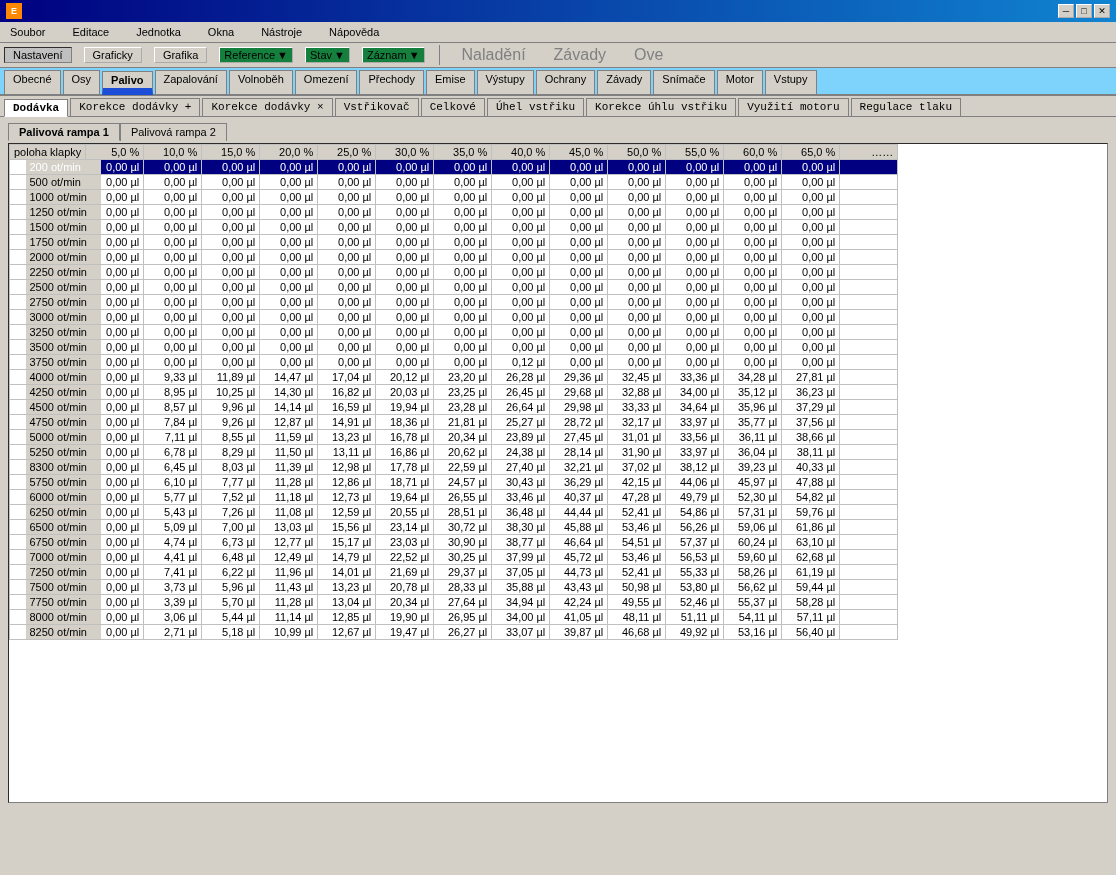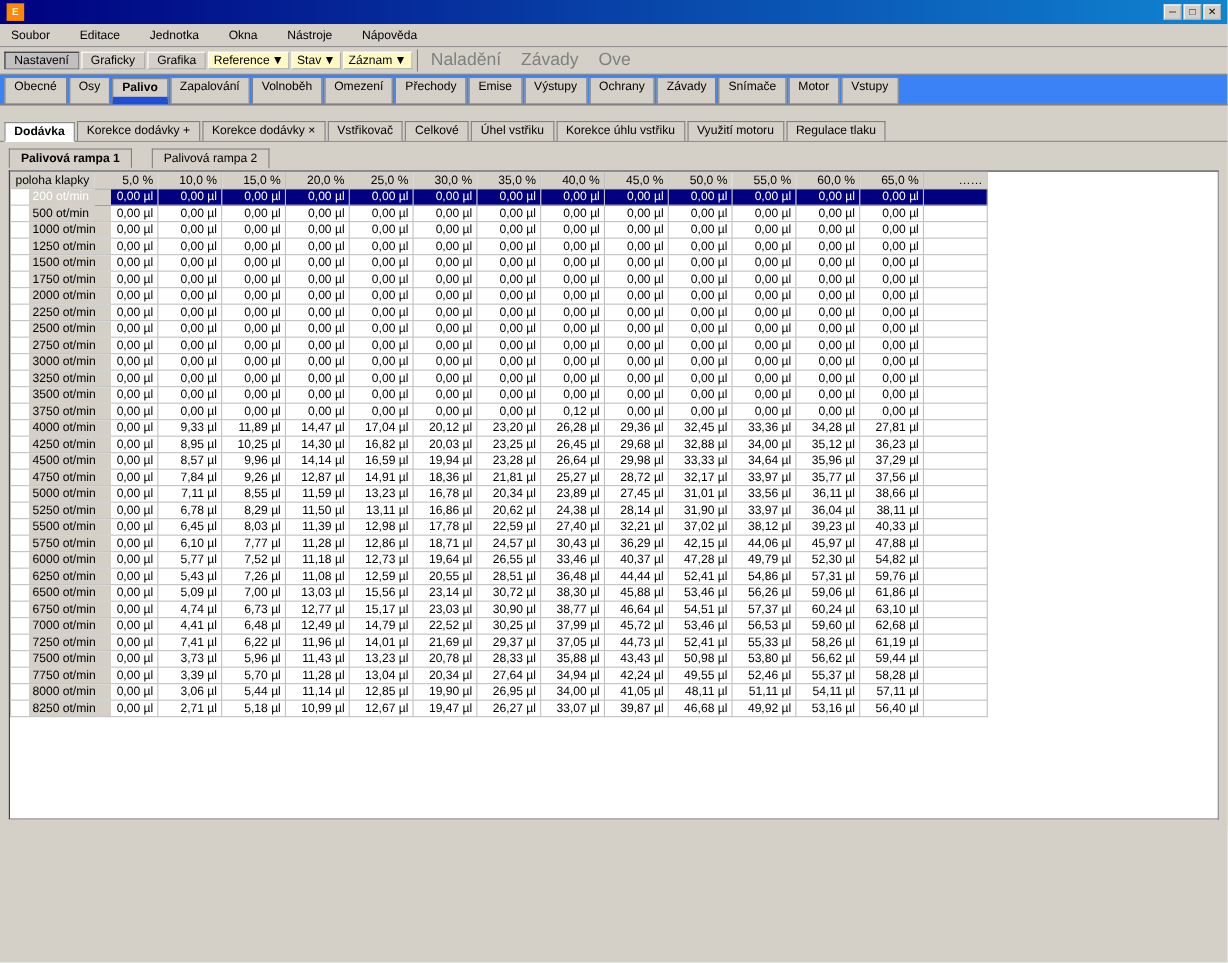--- a/index.html
+++ b/index.html
@@ -41,44 +41,44 @@
       font-size: 11px;
     }
 
     
     #toolbar {
       background: #d4d0c8;
       border-bottom: 1px solid #808080;
       padding: 2px 4px;
       display: flex;
       align-items: center;
-      gap: 2px;
+      gap: 12px;
     }
     .toolbar-btn {
       background: #d4d0c8;
       border: 1px outset #fff;
       padding: 1px 8px;
       cursor: pointer;
       font-size: 11px;
     }
     .toolbar-btn.active { background: #c0c0c0; border: 1px inset #808080; }
     .toolbar-dropdown {
-      background: #fef9c3;
+      background: #15803d;
       border: 1px outset #fff;
       padding: 1px 4px;
       cursor: pointer;
       font-size: 11px;
       display: flex; align-items: center; gap: 2px;
     }
     .toolbar-sep { width: 1px; height: 20px; background: #808080; margin: 0 2px; }
     .toolbar-disabled { color: #808080; padding: 1px 8px; font-size: 16px; }
 
     
     .tab-row {
-      background: #3b82f6;
+      background: #7dd3fc;
       padding: 2px 4px 0 4px;
       display: flex;
       border-bottom: 2px solid #808080;
     }
     .tab {
       padding: 2px 8px;
       border: 1px solid #808080;
       border-bottom: none;
       cursor: pointer;
       font-size: 11px;
@@ -90,23 +90,24 @@
       border-bottom: 7px solid #1d4ed8;
       font-weight: bold;
       z-index: 1;
       position: relative;
       bottom: -1px;
     }
 
     
     .subtab-row {
       background: #d4d0c8;
-      padding: 14px 4px 0 4px;
+      padding: 2px 4px 0 4px;
       display: flex;
       border-bottom: 1px solid #808080;
+      font-family: Liberation Mono, monospace;
     }
     .subtab {
       padding: 2px 8px;
       border: 1px solid #808080;
       border-bottom: none;
       cursor: pointer;
       font-size: 11px;
       background: #d4d0c8;
       margin-right: 2px;
     }
@@ -130,35 +131,35 @@
       display: flex;
       padding: 2px 4px 0 4px;
     }
     .rampa-tab {
       padding: 2px 10px;
       border: 1px solid #808080;
       border-bottom: none;
       cursor: pointer;
       font-size: 11px;
       background: #d4d0c8;
-      margin-right: 18px;
+      margin-right: 0;
     }
     .rampa-tab.active {
       background: #d4d0c8;
       border-bottom: 1px solid #d4d0c8;
       font-weight: bold;
     }
 
     
     #table-container {
       background: white;
       border: 1px inset #808080;
       overflow: auto;
       margin: 2px 4px;
-      height: 590px;
+      height: 660px;
     }
 
     
     #data-table {
       border-collapse: collapse;
       font-size: 11px;
       white-space: nowrap;
     }
     #data-table th, #data-table td {
       border: 1px solid #c0c0c0;
@@ -635,21 +636,21 @@
             <td>20,62 µl</td>
             <td>24,38 µl</td>
             <td>28,14 µl</td>
             <td>31,90 µl</td>
             <td>33,97 µl</td>
             <td>36,04 µl</td>
             <td>38,11 µl</td>
             <td></td>
           </tr>
           <tr>
-            <td>5500 ot/min</td>
+            <td>8300 ot/min</td>
             <td>0,00 µl</td>
             <td>6,45 µl</td>
             <td>8,03 µl</td>
             <td>11,39 µl</td>
             <td>12,98 µl</td>
             <td>17,78 µl</td>
             <td>22,59 µl</td>
             <td>27,40 µl</td>
             <td>32,21 µl</td>
             <td>37,02 µl</td>

